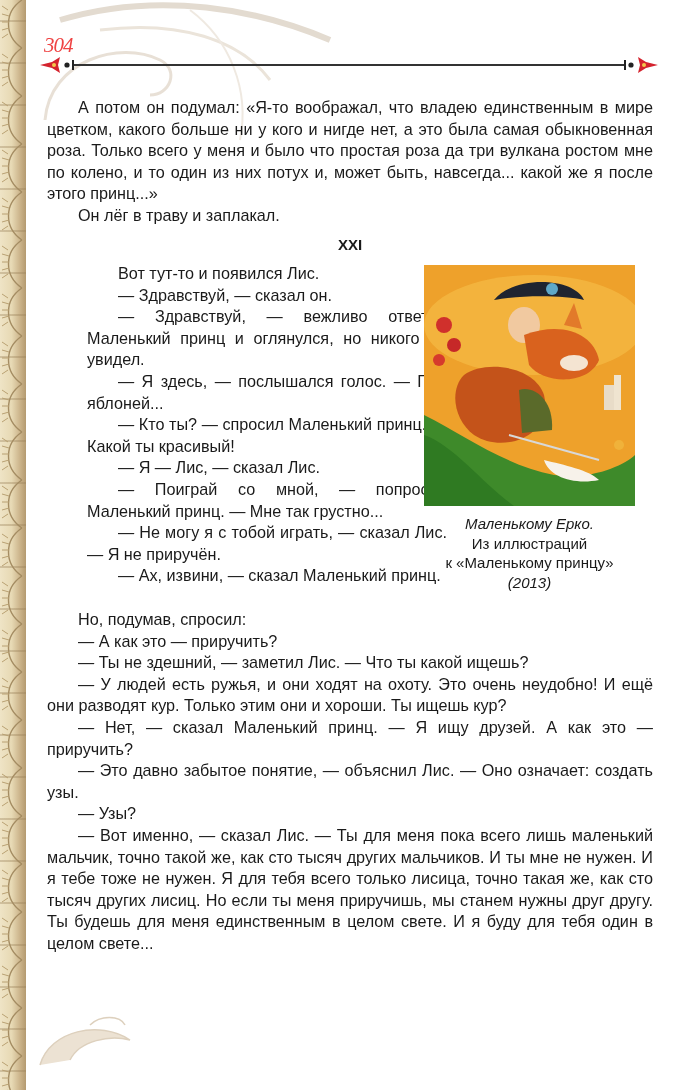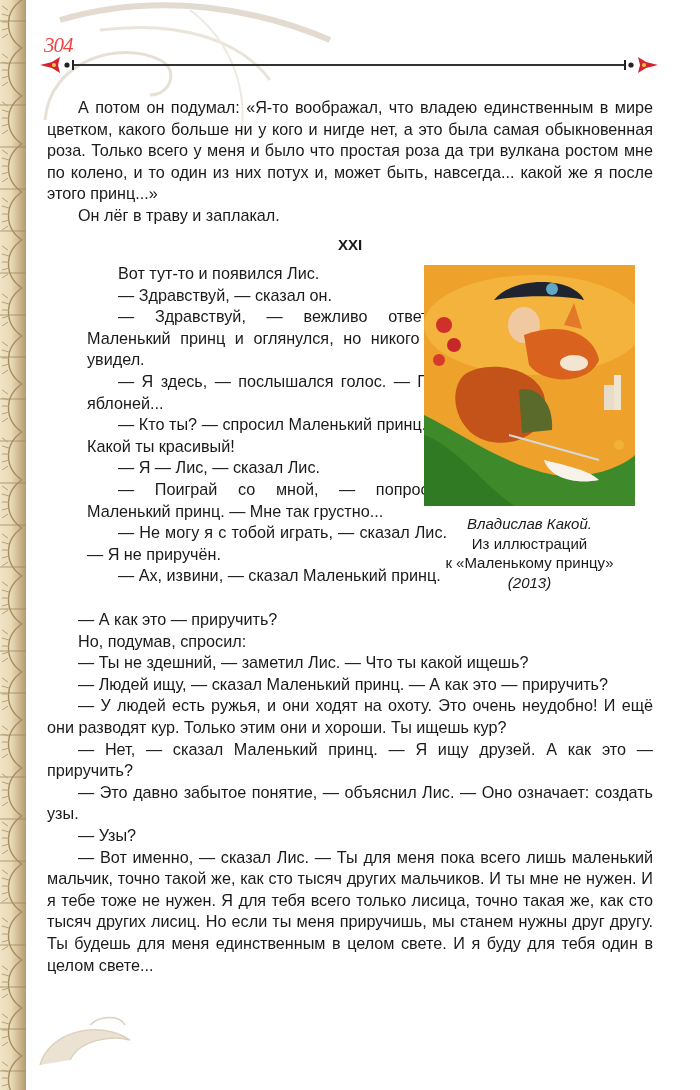--- a/index.html
+++ b/index.html
@@ -129,30 +129,29 @@
       <path d="M40 110 C 60 95, 110 100, 120 130 C 130 170, 80 190, 50 170 C 30 155, 25 125, 40 110 Z" fill="#c4531a"></path>
       <path d="M95 125 C 110 120, 130 135, 128 165 L98 168 Z" fill="#5a6a2a"></path>
       <line x1="85" y1="170" x2="175" y2="195" stroke="#d8d8d8" stroke-width="2"></line>
       <path d="M120 195 C 140 200, 165 205, 175 215 C 150 220, 125 212, 120 195 Z" fill="#f7f2ea"></path>
       <rect x="180" y="120" width="10" height="25" fill="#e8dcc8"></rect>
       <rect x="190" y="110" width="7" height="35" fill="#efe4d0"></rect>
       <circle cx="195" cy="180" r="5" fill="#f0b23a"></circle>
     </svg>
   </div>
   <div class="caption">
-    <div class="author">Владислав Какой.</div>
+    <div class="author">Маленькому Ерко.</div>
     <div>Из иллюстраций</div>
     <div>к «Маленькому принцу»</div>
     <div class="year">(2013)</div>
   </div>
 </div>
 
 <div class="text-block" style="top:609px;">
+  <p>Но, подумав, спросил:</p>
   <p>— А как это — приручить?</p>
-  <p>Но, подумав, спросил:</p>
   <p>— Ты не здешний, — заметил Лис. — Что ты какой ищешь?</p>
-  <p>— Людей ищу, — сказал Маленький принц. — А как это — приручить?</p>
   <p>— У людей есть ружья, и они ходят на охоту. Это очень неудобно! И ещё они разводят кур. Только этим они и хороши. Ты ищешь кур?</p>
   <p>— Нет, — сказал Маленький принц. — Я ищу друзей. А как это — приручить?</p>
   <p>— Это давно забытое понятие, — объяснил Лис. — Оно означает: создать узы.</p>
   <p>— Узы?</p>
   <p>— Вот именно, — сказал Лис. — Ты для меня пока всего лишь маленький мальчик, точно такой же, как сто тысяч других мальчиков. И ты мне не нужен. И я тебе тоже не нужен. Я для тебя всего только лисица, точно такая же, как сто тысяч других лисиц. Но если ты меня приручишь, мы станем нужны друг другу. Ты будешь для меня единственным в целом свете. И я буду для тебя один в целом свете...</p>
 </div>
 
 </body></html>

